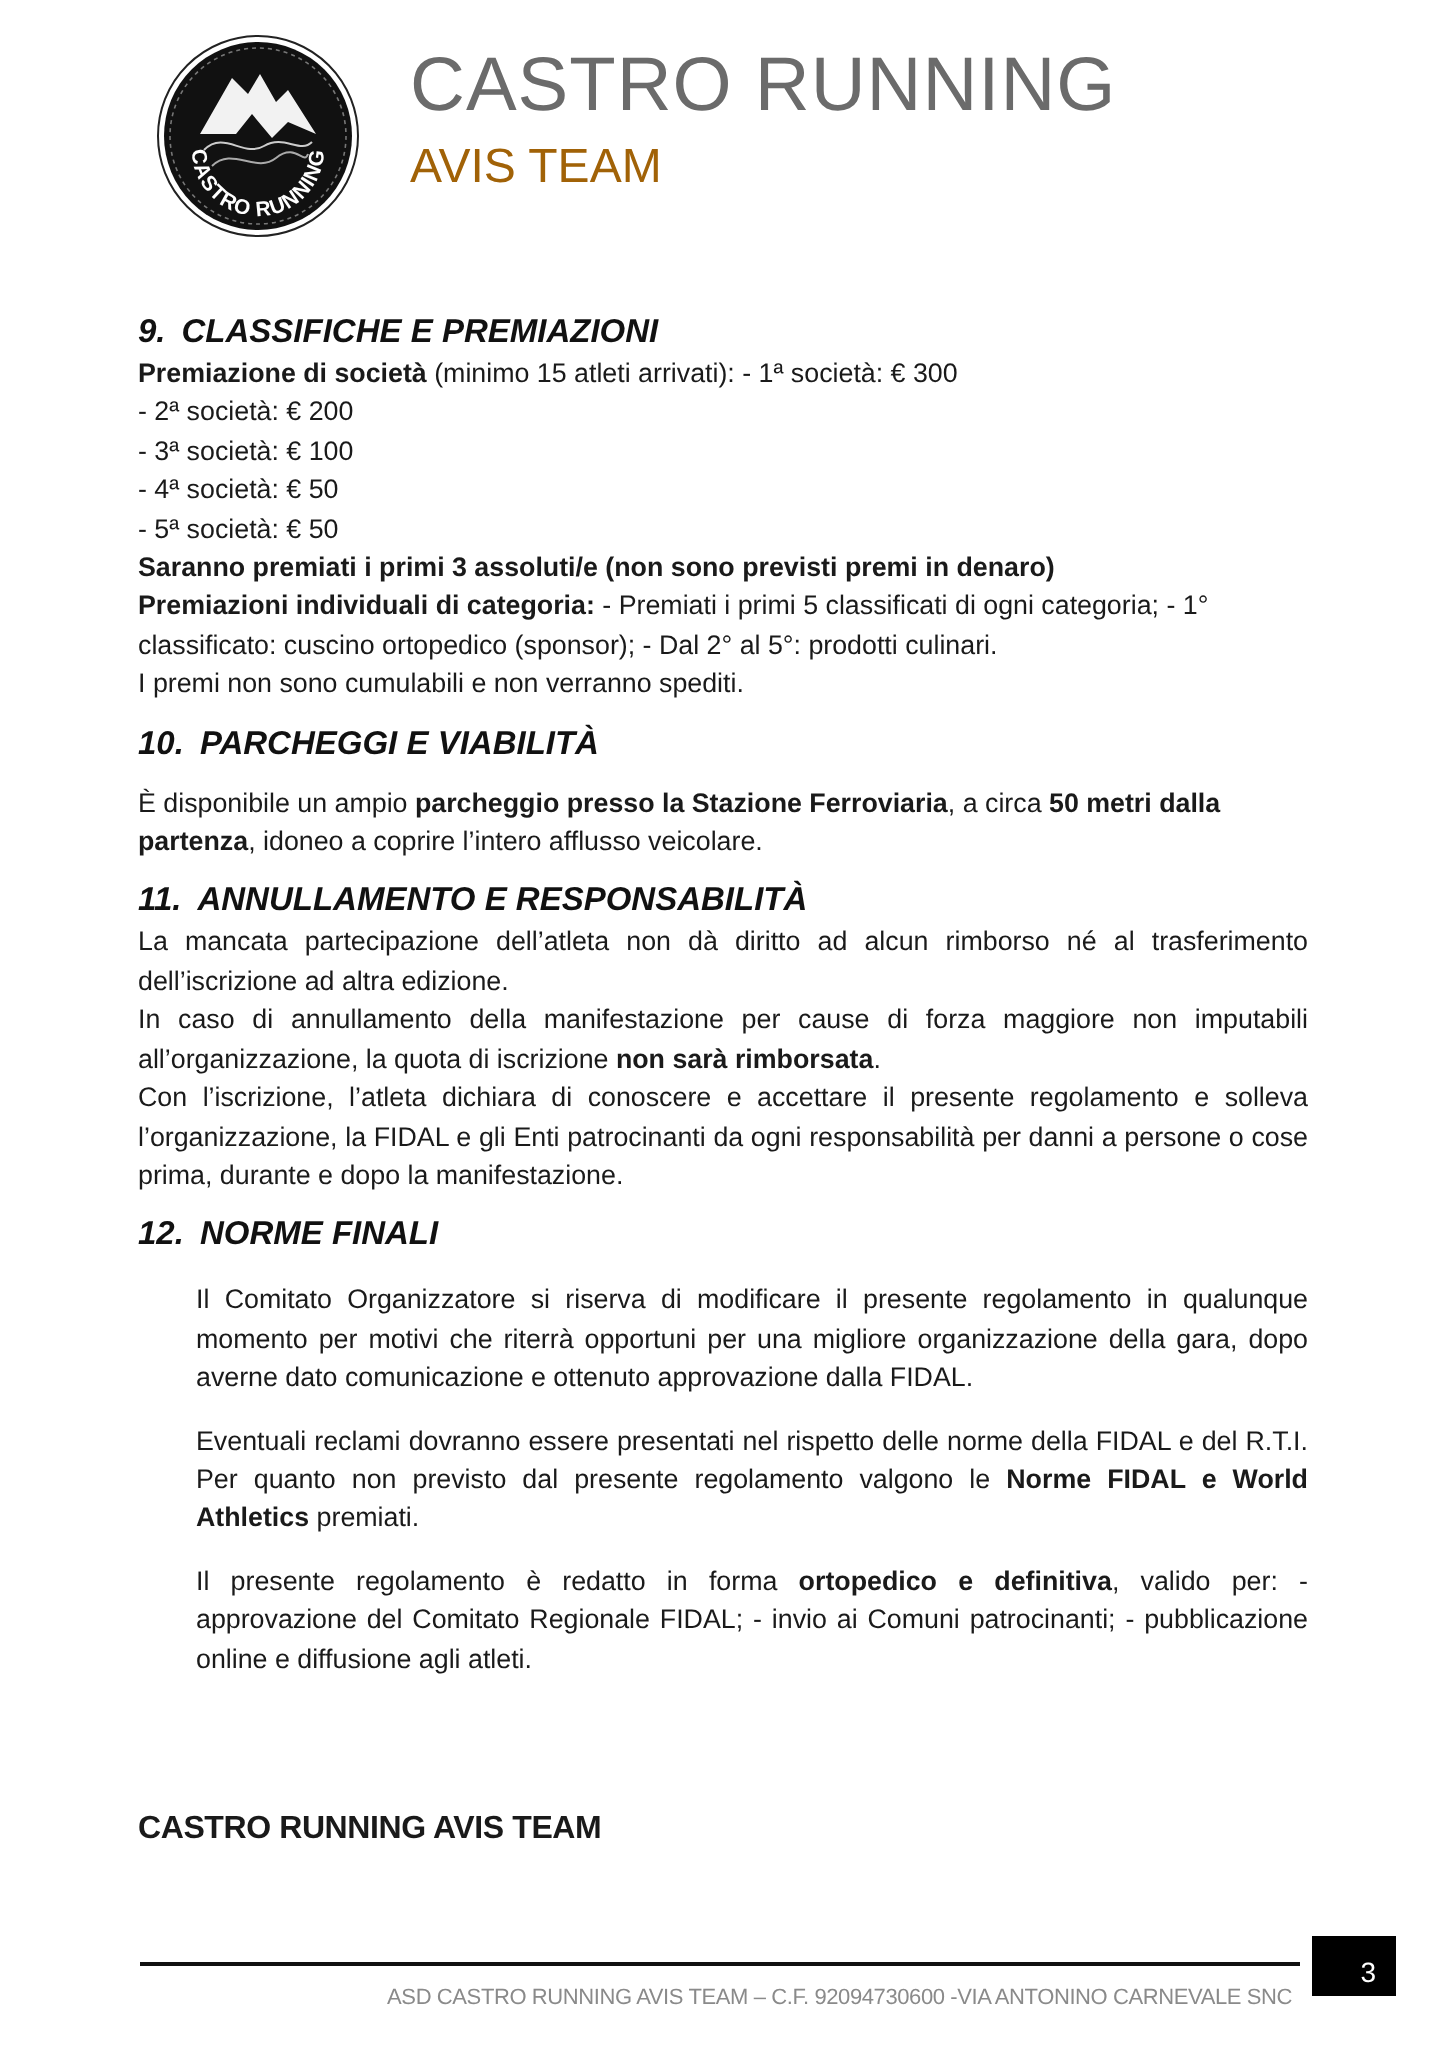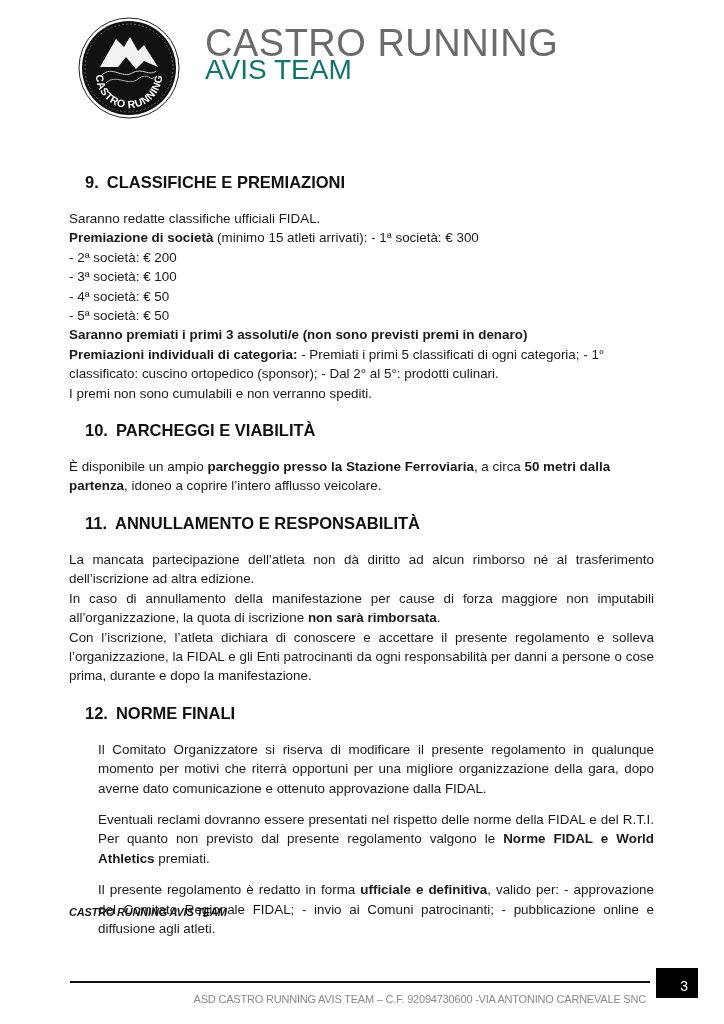--- a/index.html
+++ b/index.html
@@ -1,30 +1,30 @@
 <!DOCTYPE html>
 <html><head>
 <meta charset="utf-8">
 <style>
   html, body { margin: 0; padding: 0; background: #ffffff; }
   body { width: 724px; height: 1024px; position: relative; overflow: hidden;
          font-family: "Liberation Sans", sans-serif; color: #1a1a1a; }
   .logo { position: absolute; left: 78px; top: 17px; width: 102px; height: 102px; }
   .brand-title { position: absolute; left: 205px; top: 24px; font-size: 38px; color: #6b6b6b;
                  letter-spacing: 0.5px; line-height: 1; font-weight: normal; }
-  .brand-sub { position: absolute; left: 205px; top: 56px; font-size: 28px; color: #0f766e; line-height: 1; }
+  .brand-sub { position: absolute; left: 205px; top: 72px; font-size: 24px; color: #a16207; line-height: 1; }
   .content { position: absolute; left: 69px; top: 155px; width: 585px; font-size: 13.4px; line-height: 19.4px; }
-  .h { font-weight: bold; font-size: 16.5px; line-height: 22px; margin: 16px; color: #111; }
+  .h { font-weight: bold; font-size: 16.5px; line-height: 22px; margin: 0; color: #111; font-style: italic; }
   .h .num { margin-right: 8px; }
   p { margin: 0; }
   .just { text-align: justify; }
   b { font-weight: bold; }
   .gap-s { margin-top: 9px; }
   .gap-m { margin-top: 12px; margin-left: 29px; }
-  .sign { position: absolute; left: 69px; top: 906px; font-weight: bold; font-size: 11px; letter-spacing: -0.2px; font-style: italic; }
+  .sign { position: absolute; left: 69px; top: 906px; font-weight: bold; font-size: 16px; letter-spacing: -0.2px; }
   .footer-rule { position: absolute; left: 70px; top: 981px; width: 580px; height: 2px; background: #111; }
   .page-box { position: absolute; left: 656px; top: 968px; width: 42px; height: 30px; background: #000; color: #fff;
               font-size: 14px; text-align: right; box-sizing: border-box; padding: 10px 10px 0 0; }
   .footer-text { position: absolute; right: 78px; top: 993px; font-size: 11px; color: #8a8a8a; letter-spacing: -0.2px; }
 </style>
 </head>
 <body>
 
 <div class="logo">
   <svg width="102" height="102" viewBox="0 0 102 102">
@@ -42,21 +42,20 @@
 </div>
 <div class="brand-title">CASTRO RUNNING</div>
 <div class="brand-sub">AVIS TEAM</div>
 
 <div class="content">
 
   <div>
     <h2 class="h">
       <span class="num">9.</span><span>CLASSIFICHE E PREMIAZIONI</span>
     </h2>
-    <p>Saranno redatte classifiche ufficiali FIDAL.</p>
     <p><b>Premiazione di società</b><span> (minimo 15 atleti arrivati): - 1ª società: € 300</span></p>
     <p>- 2ª società: € 200</p>
     <p>- 3ª società: € 100</p>
     <p>- 4ª società: € 50</p>
     <p>- 5ª società: € 50</p>
     <p><b>Saranno premiati i primi 3 assoluti/e (non sono previsti premi in denaro)</b></p>
     <p><b>Premiazioni individuali di categoria:</b><span> - Premiati i primi 5 classificati di ogni categoria; - 1° classificato: cuscino ortopedico (sponsor); - Dal 2° al 5°: prodotti culinari.</span></p>
     <p>I premi non sono cumulabili e non verranno spediti.</p>
   </div>
 
@@ -75,21 +74,21 @@
     <p class="just"><span>In caso di annullamento della manifestazione per cause di forza maggiore non imputabili all’organizzazione, la quota di iscrizione </span><b>non sarà rimborsata</b><span>.</span></p>
     <p class="just">Con l’iscrizione, l’atleta dichiara di conoscere e accettare il presente regolamento e solleva l’organizzazione, la FIDAL e gli Enti patrocinanti da ogni responsabilità per danni a persone o cose prima, durante e dopo la manifestazione.</p>
   </div>
 
   <div class="gap-s">
     <h2 class="h">
       <span class="num">12.</span><span>NORME FINALI</span>
     </h2>
     <p class="just gap-m">Il Comitato Organizzatore si riserva di modificare il presente regolamento in qualunque momento per motivi che riterrà opportuni per una migliore organizzazione della gara, dopo averne dato comunicazione e ottenuto approvazione dalla FIDAL.</p>
     <p class="just gap-m"><span>Eventuali reclami dovranno essere presentati nel rispetto delle norme della FIDAL e del R.T.I. Per quanto non previsto dal presente regolamento valgono le </span><b>Norme FIDAL e World Athletics</b><span> premiati.</span></p>
-    <p class="just gap-m"><span>Il presente regolamento è redatto in forma </span><b>ufficiale e definitiva</b><span>, valido per: - approvazione del Comitato Regionale FIDAL; - invio ai Comuni patrocinanti; - pubblicazione online e diffusione agli atleti.</span></p>
+    <p class="just gap-m"><span>Il presente regolamento è redatto in forma </span><b>ortopedico e definitiva</b><span>, valido per: - approvazione del Comitato Regionale FIDAL; - invio ai Comuni patrocinanti; - pubblicazione online e diffusione agli atleti.</span></p>
   </div>
 </div>
 
 <div class="sign">CASTRO RUNNING AVIS TEAM</div>
 
 <div class="footer-rule"></div>
 <div class="page-box">3</div>
 <div class="footer-text">ASD CASTRO RUNNING AVIS TEAM – C.F. 92094730600 -VIA ANTONINO CARNEVALE SNC</div>
 
 </body></html>

